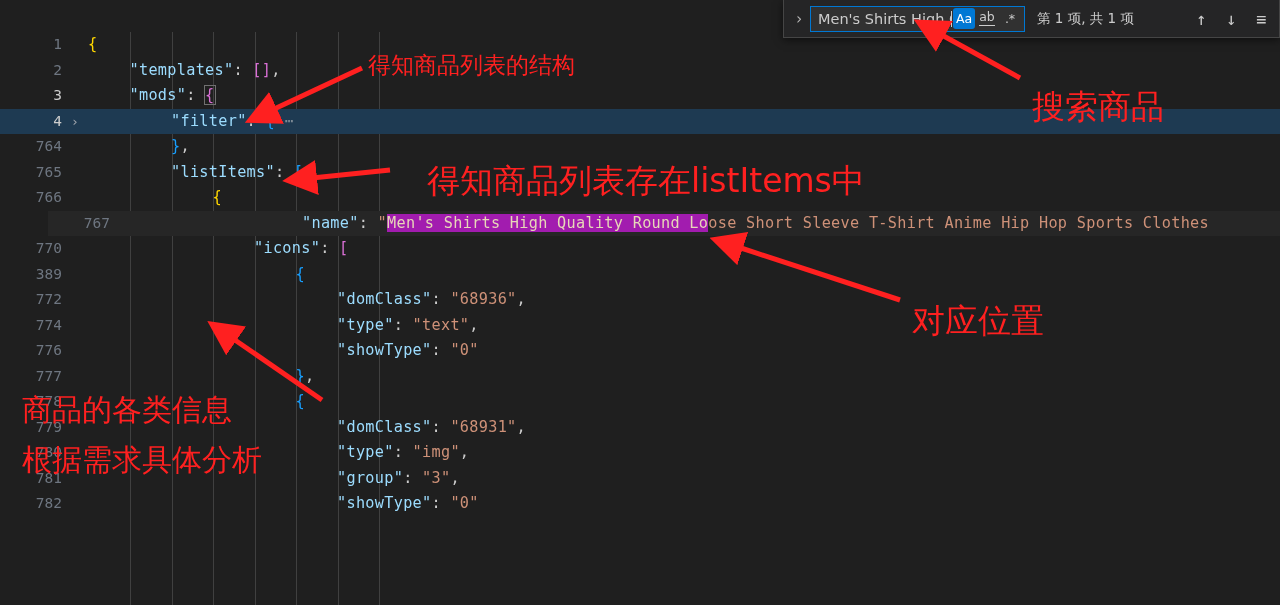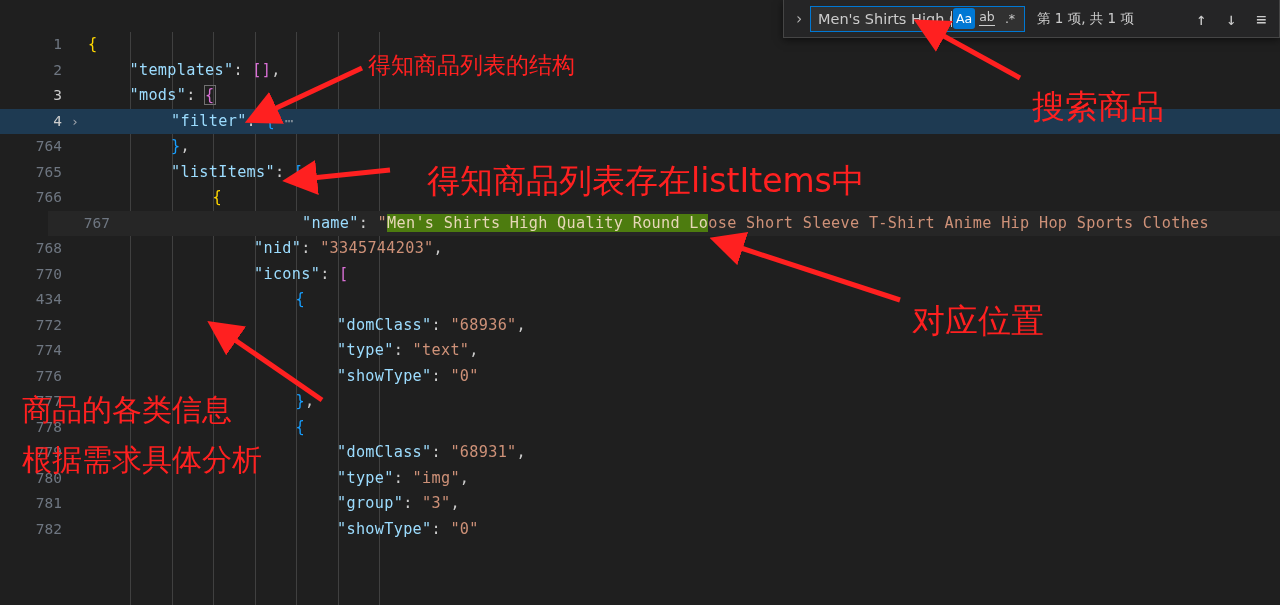--- a/index.html
+++ b/index.html
@@ -38,21 +38,21 @@
   .guides i{ position:absolute; top:0; bottom:0; width:1px; background:#404040; display:block; }
 
   
   .k   { color:#9cdcfe; }  
   .s   { color:#ce9178; }  
   .p   { color:#cccccc; }  
   .br0 { color:#ffd700; }  
   .br1 { color:#da70d6; }  
   .br2 { color:#179fff; }
   .fade{ color:#cccccc; opacity:.55; }
-  .sel { background:#4d7c0f; color:#e7d7b8; }
+  .sel { background:#a21caf; color:#e7d7b8; }
   .mbr { outline:1px solid #707070; }
 
   
   #find{
     position:absolute; right:0; top:0; width:497px; height:38px;
     background:#252526; border:1px solid #454545; border-top:none;
     box-shadow:0 2px 8px rgba(0,0,0,.55);
     display:flex; align-items:center; padding:0 6px 0 4px; z-index:40;
   }
   .findtoggle{
@@ -110,23 +110,22 @@
     </div>
     <div id="rows">
         <div class="row"><div class="gutter">1</div><div class="txt" style="left: 88px;"><span class="br0">{</span></div></div>
         <div class="row"><div class="gutter">2</div><div class="txt" style="left: 129.5px;"><span class="k">"templates"</span><span class="p">: </span><span class="br1">[</span><span class="br1">]</span><span class="p">,</span></div></div>
         <div class="row act"><div class="gutter">3</div><div class="txt" style="left: 129.5px;"><span class="k">"mods"</span><span class="p">: </span><span class="br1 mbr">{</span></div></div>
         <div class="row cur"><div class="gutter">4</div><div class="fold">›</div><div class="txt" style="left: 171px;"><span class="k">"filter"</span><span class="p">: </span><span class="br2">{</span><span class="fade"> ⋯</span></div></div>
         <div class="row"><div class="gutter">764</div><div class="txt" style="left: 171px;"><span class="br2">}</span><span class="p">,</span></div></div>
         <div class="row"><div class="gutter">765</div><div class="txt" style="left: 171px;"><span class="k">"listItems"</span><span class="p">: </span><span class="br2">[</span></div></div>
         <div class="row"><div class="gutter">766</div><div class="txt" style="left: 212.5px;"><span class="br0">{</span></div></div>
         <div class="row hl"><div class="gutter">767</div><div class="txt" style="left: 254px;"><span class="k">"name"</span><span class="p">: </span><span class="s">"</span><span class="sel">Men's Shirts High Quality Round Lo</span><span class="s">ose Short Sleeve T-Shirt Anime Hip Hop Sports Clothes</span></div></div>
-        <div class="row"><div class="gutter">768</div><div class="txt" style="left: 254px;"><span class="k">"nid"</span><span class="p">: </span><span class="s">"3345744203"</span><span class="p">,</span></div></div>
         <div class="row"><div class="gutter">770</div><div class="txt" style="left: 254px;"><span class="k">"icons"</span><span class="p">: </span><span class="br1">[</span></div></div>
-        <div class="row"><div class="gutter">434</div><div class="txt" style="left: 295.5px;"><span class="br2">{</span></div></div>
+        <div class="row"><div class="gutter">389</div><div class="txt" style="left: 295.5px;"><span class="br2">{</span></div></div>
         <div class="row"><div class="gutter">772</div><div class="txt" style="left: 337px;"><span class="k">"domClass"</span><span class="p">: </span><span class="s">"68936"</span><span class="p">,</span></div></div>
         <div class="row"><div class="gutter">774</div><div class="txt" style="left: 337px;"><span class="k">"type"</span><span class="p">: </span><span class="s">"text"</span><span class="p">,</span></div></div>
         <div class="row"><div class="gutter">776</div><div class="txt" style="left: 337px;"><span class="k">"showType"</span><span class="p">: </span><span class="s">"0"</span></div></div>
         <div class="row"><div class="gutter">777</div><div class="txt" style="left: 295.5px;"><span class="br2">}</span><span class="p">,</span></div></div>
         <div class="row"><div class="gutter">778</div><div class="txt" style="left: 295.5px;"><span class="br2">{</span></div></div>
         <div class="row"><div class="gutter">779</div><div class="txt" style="left: 337px;"><span class="k">"domClass"</span><span class="p">: </span><span class="s">"68931"</span><span class="p">,</span></div></div>
         <div class="row"><div class="gutter">780</div><div class="txt" style="left: 337px;"><span class="k">"type"</span><span class="p">: </span><span class="s">"img"</span><span class="p">,</span></div></div>
         <div class="row"><div class="gutter">781</div><div class="txt" style="left: 337px;"><span class="k">"group"</span><span class="p">: </span><span class="s">"3"</span><span class="p">,</span></div></div>
         <div class="row"><div class="gutter">782</div><div class="txt" style="left: 337px;"><span class="k">"showType"</span><span class="p">: </span><span class="s">"0"</span></div></div>
       </div>

